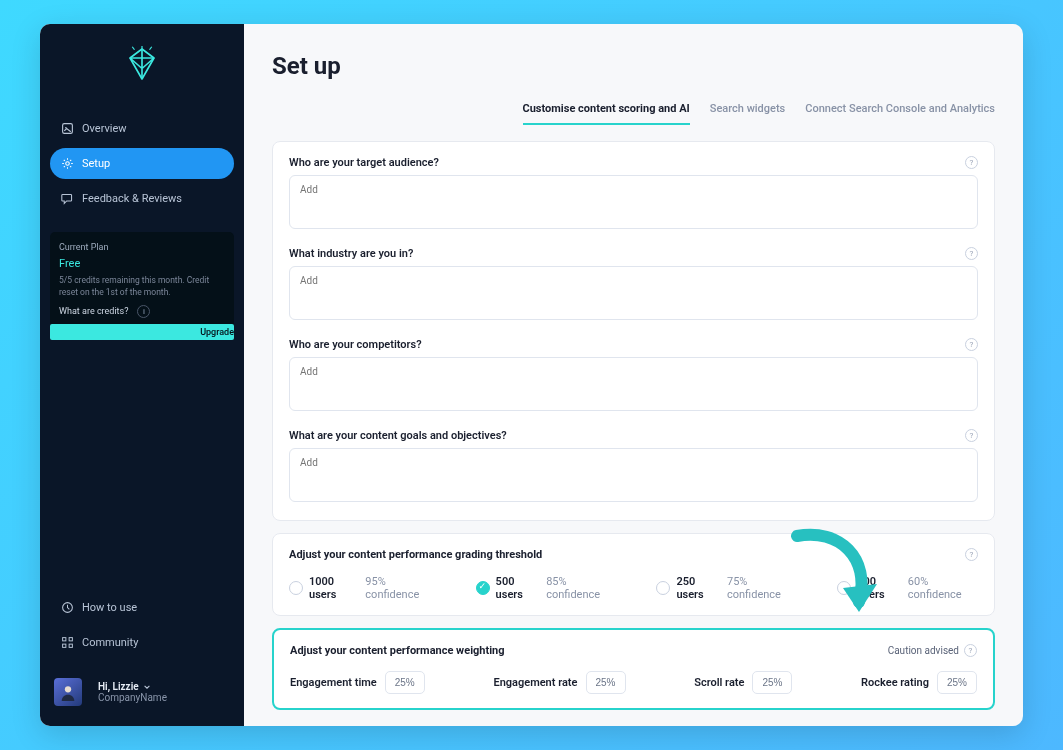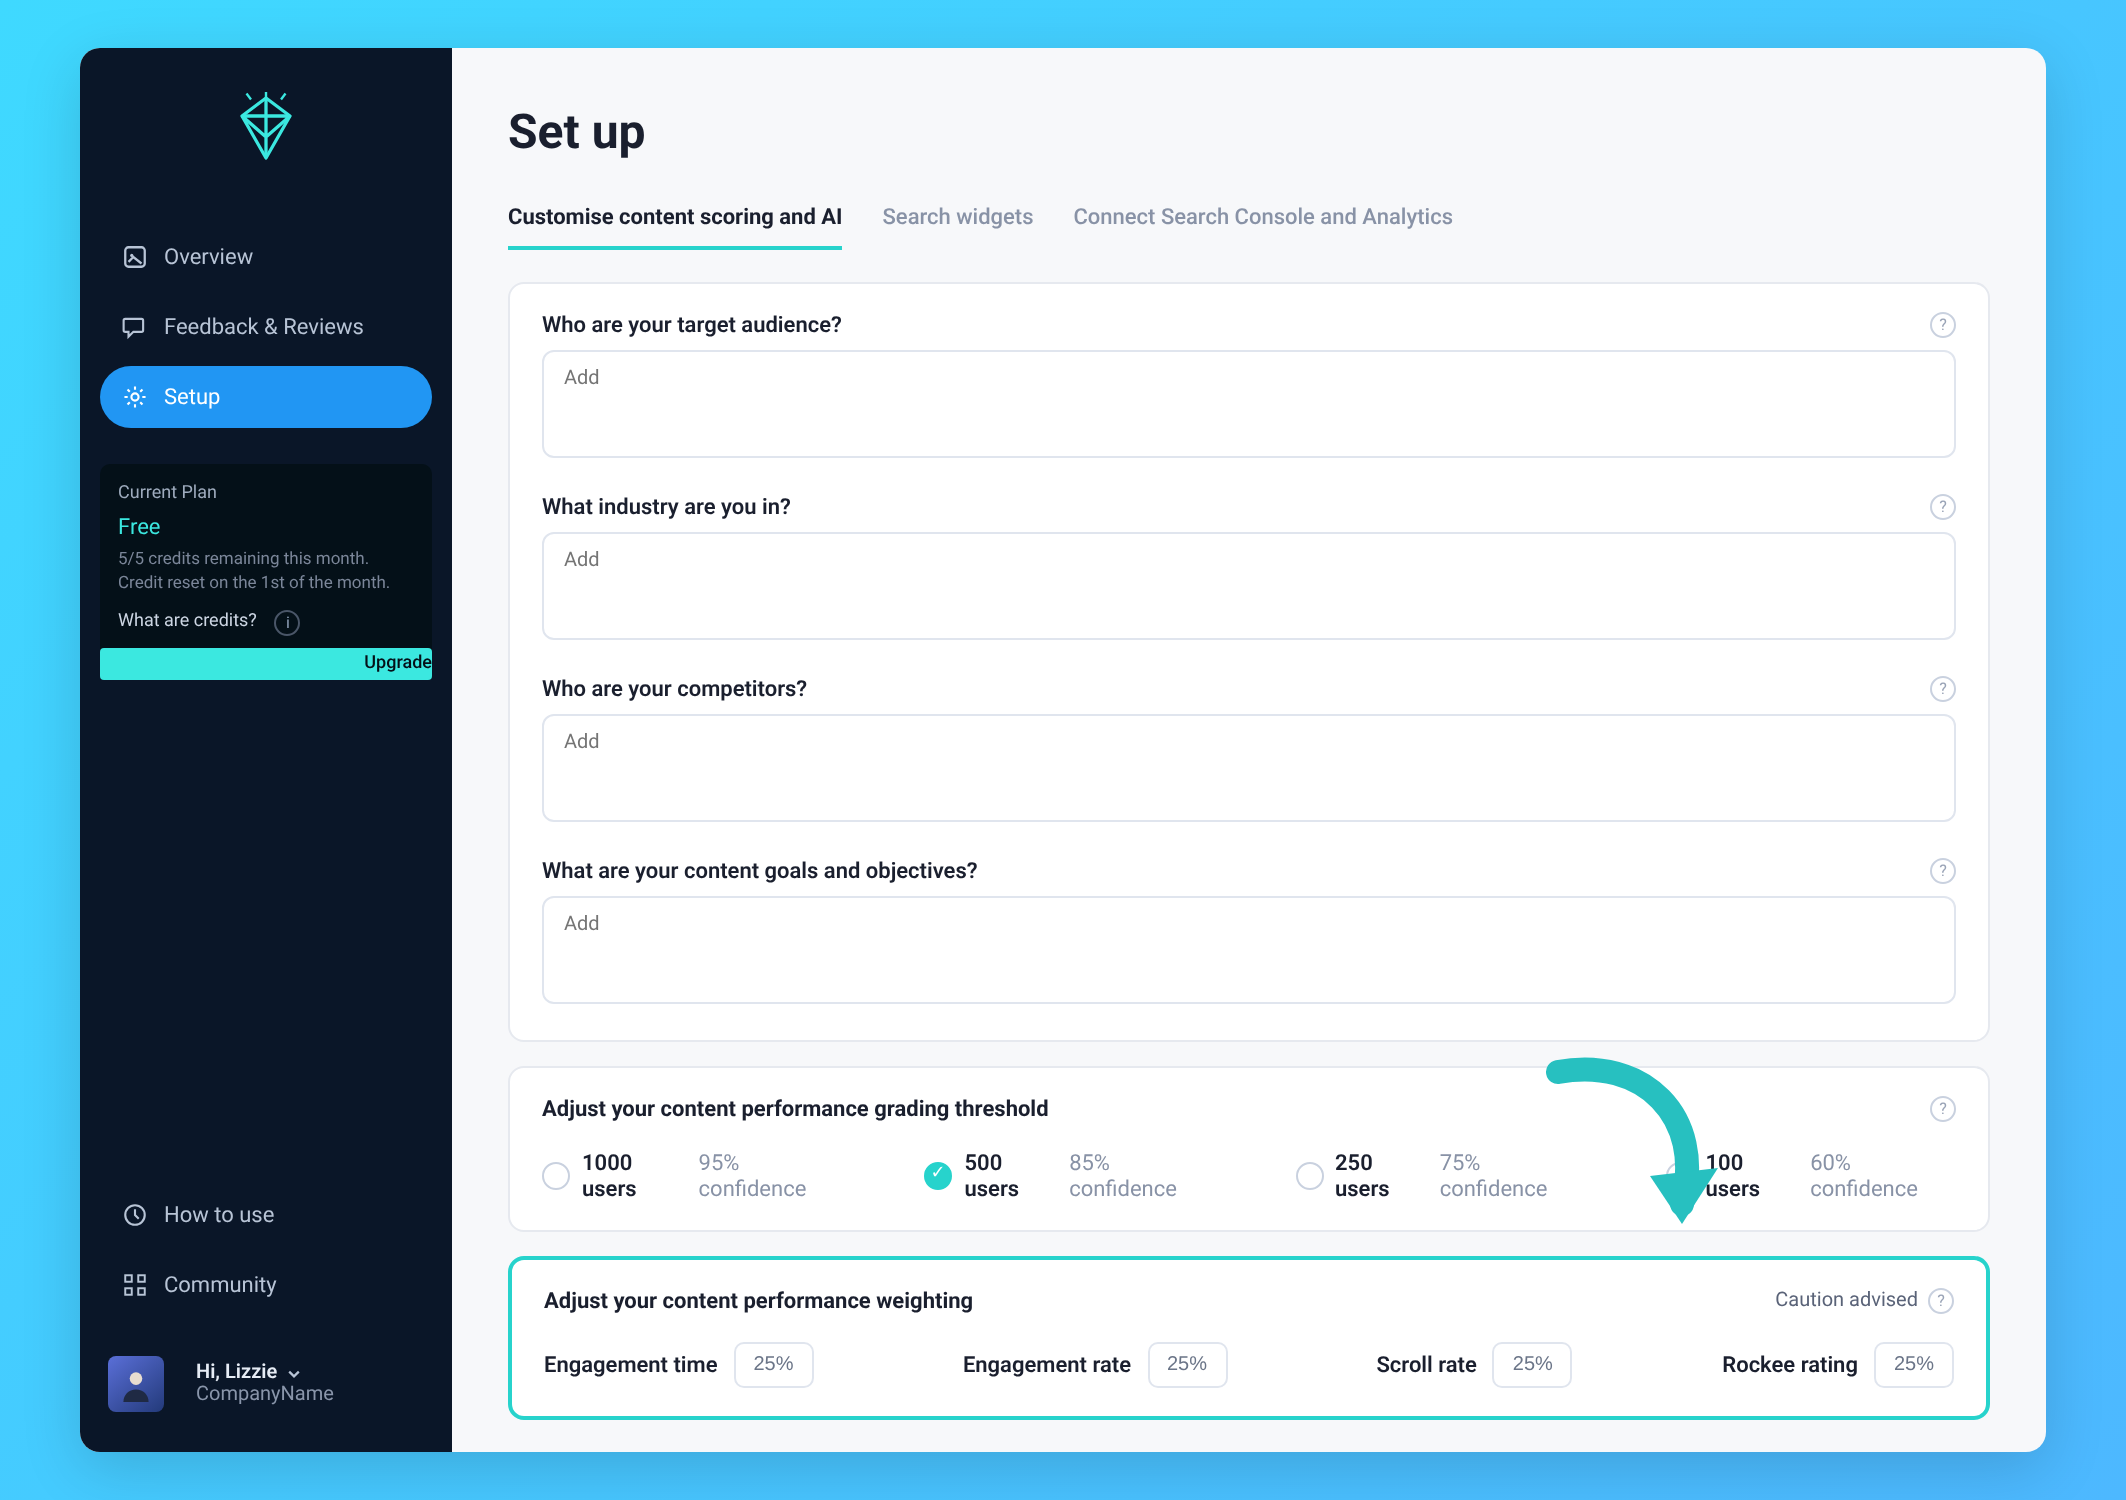--- a/index.html
+++ b/index.html
@@ -13,21 +13,21 @@
     display: flex;
     background: #f7f8fa;
     border-radius: 10px;
     overflow: hidden;
     height: 702px;
     width: 983px;
     margin: 0 auto;
     box-shadow: 0 8px 30px rgba(0,0,0,0.15);
   }
   .sidebar {
-    width: 186px;
+    width: 204px;
     background: #0a1628;
     color: #b8c4d6;
     display: flex;
     flex-direction: column;
     padding: 18px 10px 14px;
     font-size: 11px;
   }
   .logo-wrap { text-align: center; margin-bottom: 28px; padding-top: 4px; }
   .logo-wrap svg { width: 36px; height: 36px; }
   .nav-item {
@@ -76,21 +76,21 @@
   .user-text { display:flex; flex-direction:column; font-size:10px; }
   .user-text .greet { color:#e6ecf5; font-weight:600; display:flex; align-items:center; gap:4px;}
   .user-text .company { color:#8995aa; }
   .main {
     flex:1;
     padding: 28px 28px 10px;
     overflow-y: auto;
     position: relative;
   }
   .page-title { font-size: 24px; font-weight: 700; color:#1a1f2e; margin-bottom: 16px; }
-  .tabs { display:flex; gap: 20px; border-bottom: 1px solid transparent; margin-bottom: 16px; font-size: 11px; }
+  .tabs { display:flex; gap: 20px; border-bottom: 1px solid transparent; margin-bottom: 16px; font-size: 11px; justify-content: flex-end; }
   .tab { color:#8892a6; padding: 6px 0 8px; cursor:pointer; font-weight:500; }
   .tab.active { color:#1a1f2e; font-weight:700; border-bottom: 2px solid #27d3cc; margin-bottom:-1px; }
   .card {
     background: #fff;
     border: 1px solid #e6e9ef;
     border-radius: 8px;
     padding: 14px 16px;
     margin-bottom: 12px;
   }
   .qrow { margin-bottom: 14px; }
@@ -158,37 +158,37 @@
       <span class="nav-icon">
         <svg width="13" height="13" viewBox="0 0 16 16">
             <rect x="2" y="2" width="12" height="12" rx="2" fill="none" stroke="currentColor" stroke-width="1.4"></rect>
             <circle cx="6" cy="7" r="1" fill="currentColor"></circle>
             <path d="M4 11 L7 8 L12 12" stroke="currentColor" fill="none" stroke-width="1.4"></path>
           </svg>
       </span>
       <span>Overview</span>
     </div>
 
-    <div class="nav-item">
-      <span class="nav-icon">
-        <svg width="13" height="13" viewBox="0 0 16 16">
-            <path d="M2 3 h10 a1 1 0 0 1 1 1 v6 a1 1 0 0 1 -1 1 h-5 l-3 3 v-3 h-2 a1 1 0 0 1 -1 -1 v-6 a1 1 0 0 1 1 -1 z" fill="none" stroke="currentColor" stroke-width="1.3"></path>
-          </svg>
-      </span>
-      <span>Feedback &amp; Reviews</span>
-    </div>
-
     <div class="nav-item active">
       <span class="nav-icon">
         <svg width="13" height="13" viewBox="0 0 16 16">
             <circle cx="8" cy="8" r="2.2" fill="none" stroke="currentColor" stroke-width="1.3"></circle>
             <path d="M8 1.5v2 M8 12.5v2 M1.5 8h2 M12.5 8h2 M3.4 3.4l1.4 1.4 M11.2 11.2l1.4 1.4 M3.4 12.6l1.4-1.4 M11.2 4.8l1.4-1.4" stroke="currentColor" stroke-width="1.3"></path>
           </svg>
       </span>
       <span>Setup</span>
+    </div>
+
+    <div class="nav-item">
+      <span class="nav-icon">
+        <svg width="13" height="13" viewBox="0 0 16 16">
+            <path d="M2 3 h10 a1 1 0 0 1 1 1 v6 a1 1 0 0 1 -1 1 h-5 l-3 3 v-3 h-2 a1 1 0 0 1 -1 -1 v-6 a1 1 0 0 1 1 -1 z" fill="none" stroke="currentColor" stroke-width="1.3"></path>
+          </svg>
+      </span>
+      <span>Feedback &amp; Reviews</span>
     </div>
 
 
     <div class="plan-card">
       <div class="plan-label">Current Plan</div>
       <div class="plan-name">Free</div>
       <div class="plan-meta">5/5 credits remaining this month. Credit reset on the 1st of the month.</div>
       <div class="credits-row">
         <span>What are credits?</span>
         <span class="info-icon" style="border-color:#4a5668;color:#8fa0b8;">i</span>

